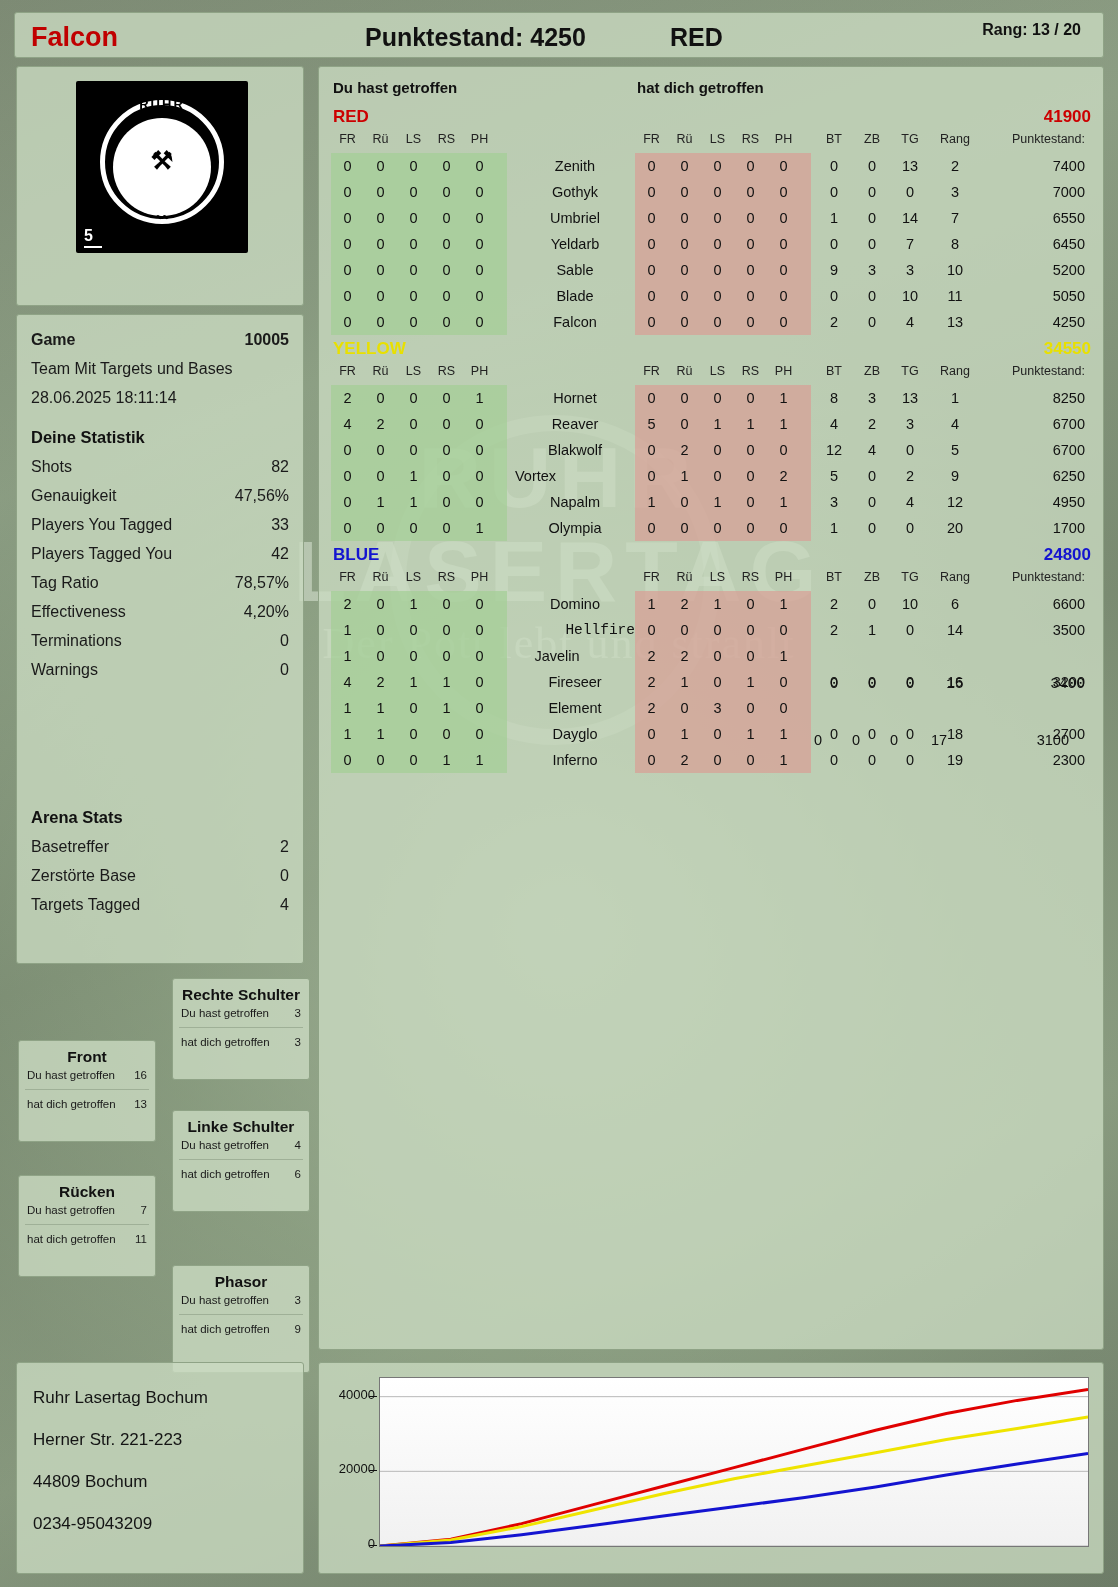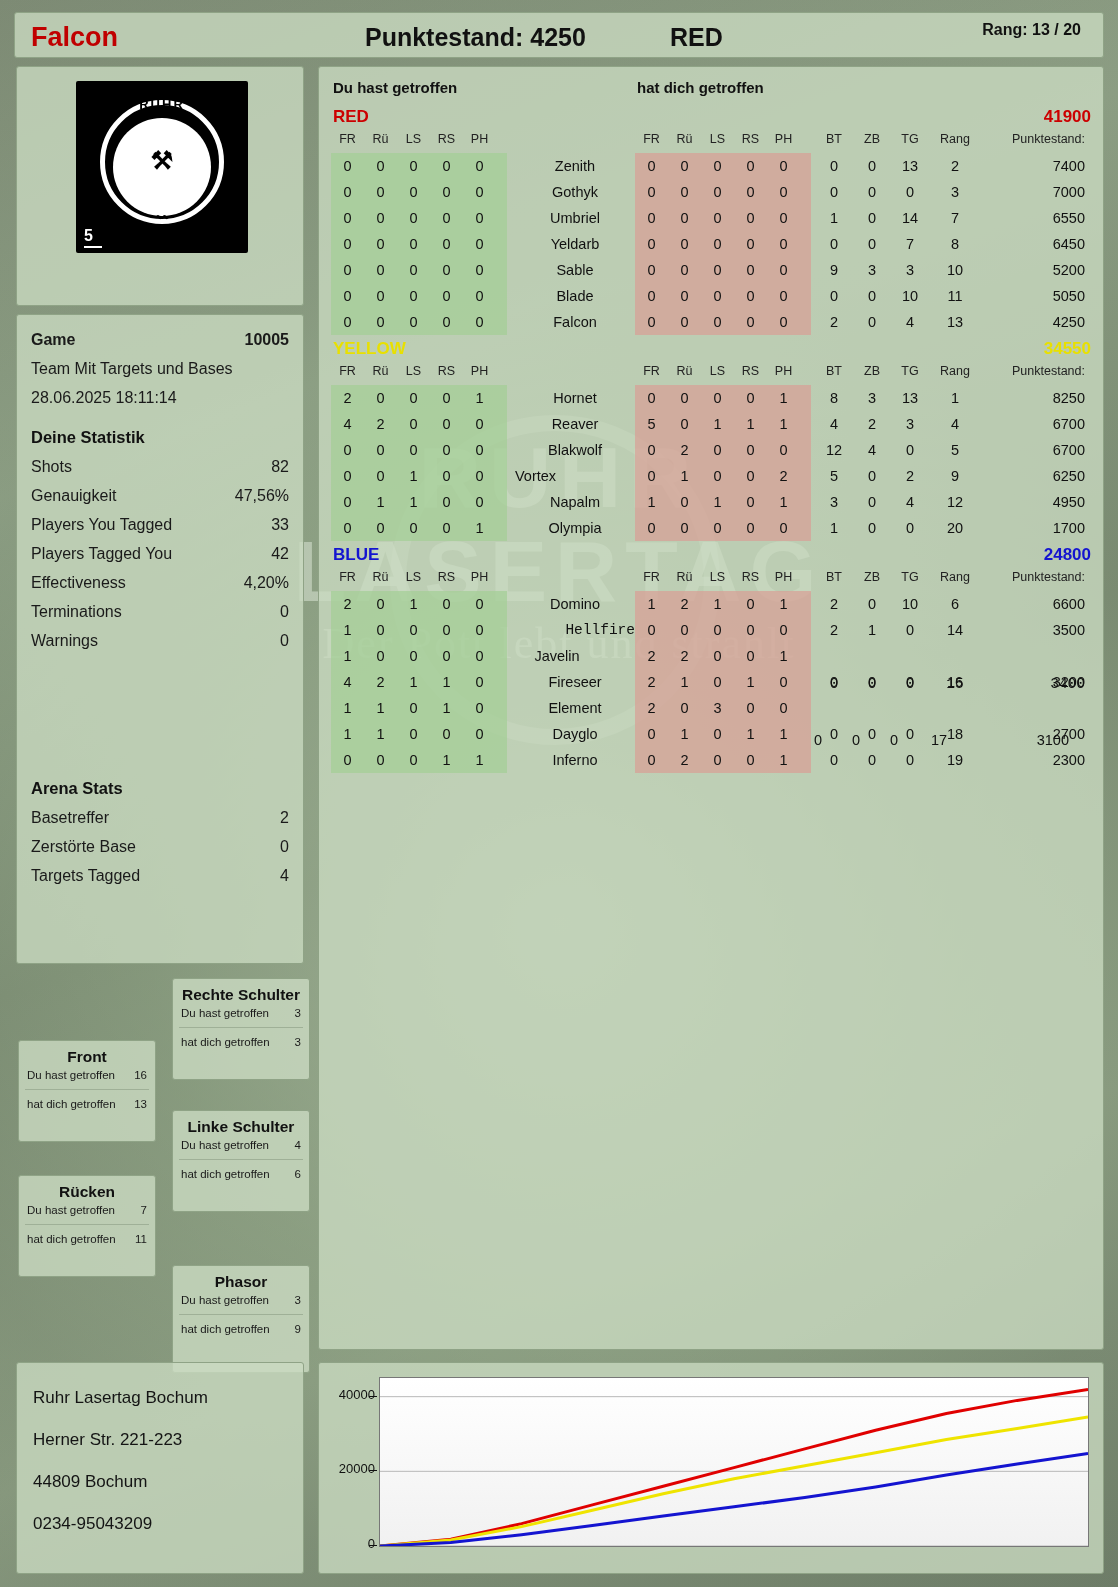--- a/index.html
+++ b/index.html
@@ -181,20 +181,24 @@
           <span>Genauigkeit</span>
           <span>47,56%</span>
         </div>
         <div class="row">
           <span>Players You Tagged</span>
           <span>33</span>
         </div>
         <div class="row">
           <span>Players Tagged You</span>
           <span>42</span>
+        </div>
+        <div class="row">
+          <span>Tag Ratio</span>
+          <span>78,57%</span>
         </div>
         <div class="row">
           <span>Effectiveness</span>
           <span>4,20%</span>
         </div>
         <div class="row">
           <span>Terminations</span>
           <span>0</span>
         </div>
         <div class="row">

